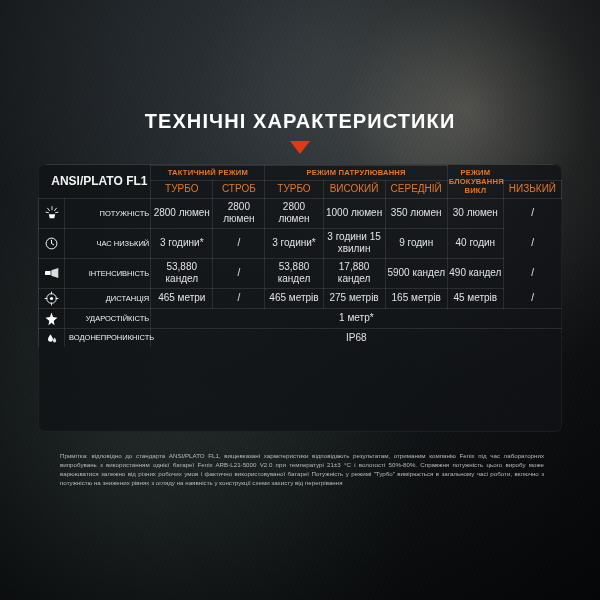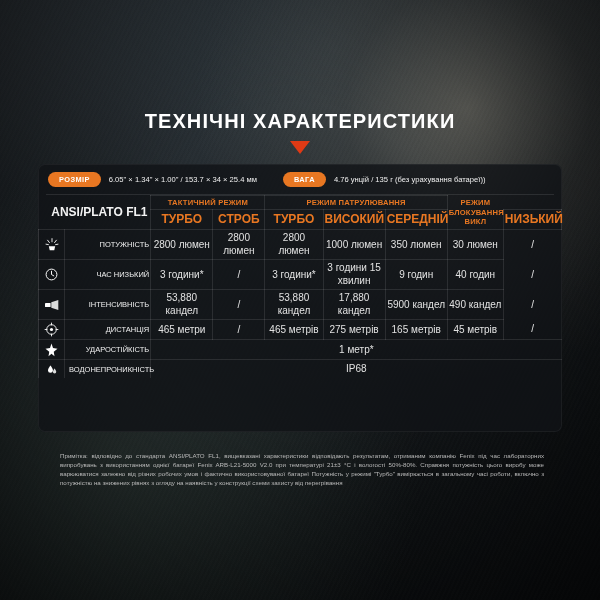--- a/index.html
+++ b/index.html
@@ -87,21 +87,21 @@
     line-height:1.25;
   }
   .nob{border:none;}
   .modehead{
     color:#e87722;font-weight:bold;font-size:7.6px;letter-spacing:.2px;margin-top:16px;
   }
   .ansi{
     color:#f3f3f3;font-weight:bold;font-size:12px;text-align:right;padding-left:10px;
   }
   .sub{
-    color:#e87722;font-weight:bold;font-size:12px;
+    color:#e87722;font-weight:normal;font-size:10px;
   }
   .rowlabel{
     text-align:right;color:#f0f0f0;font-size:7.5px;
     padding-left:4px;
     white-space:nowrap;
   }
   .cellv{color:#e2e2e2;font-size:10px;}
   .iconcell{
     width:26px;border:1px solid rgba(255,255,255,.10);
     text-align:center;
@@ -121,27 +121,20 @@
 <div class="title">ТЕХНІЧНІ ХАРАКТЕРИСТИКИ</div>
 
 <div class="arrow">
   <svg viewBox="0 0 22 16" width="22" height="16" aria-hidden="true">
     <path d="M1 1 L11 14 L21 1 Z" fill="#e03a15"></path>
   </svg>
 </div>
 
 <div class="panel">
 
-  <div class="toprow">
-    <span class="badge">РОЗМІР</span>
-    <span class="badgeval">6.05" × 1.34" × 1.00" / 153.7 × 34 × 25.4 мм</span>
-    <span class="sep"></span>
-    <span class="badge">ВАГА</span>
-    <span class="badgeval">4.76 унцій / 135 г (без урахування батареї))</span>
-  </div>
 
   <div class="divline"></div>
 
   <table>
     <colgroup>
       <col style="width:26px">
       <col style="width:86px">
       <col style="width:62px">
       <col style="width:52px">
       <col style="width:58px">

